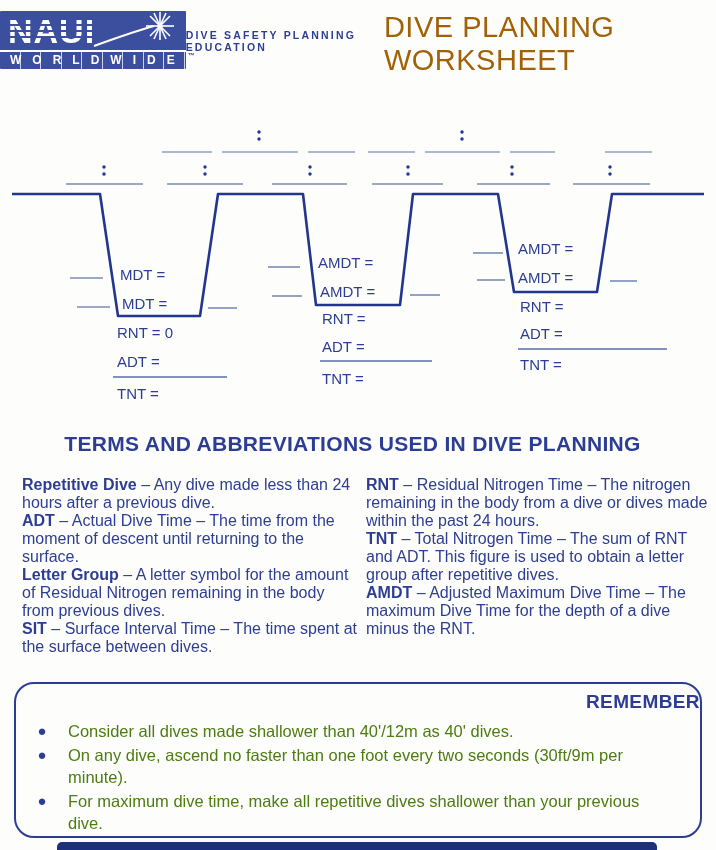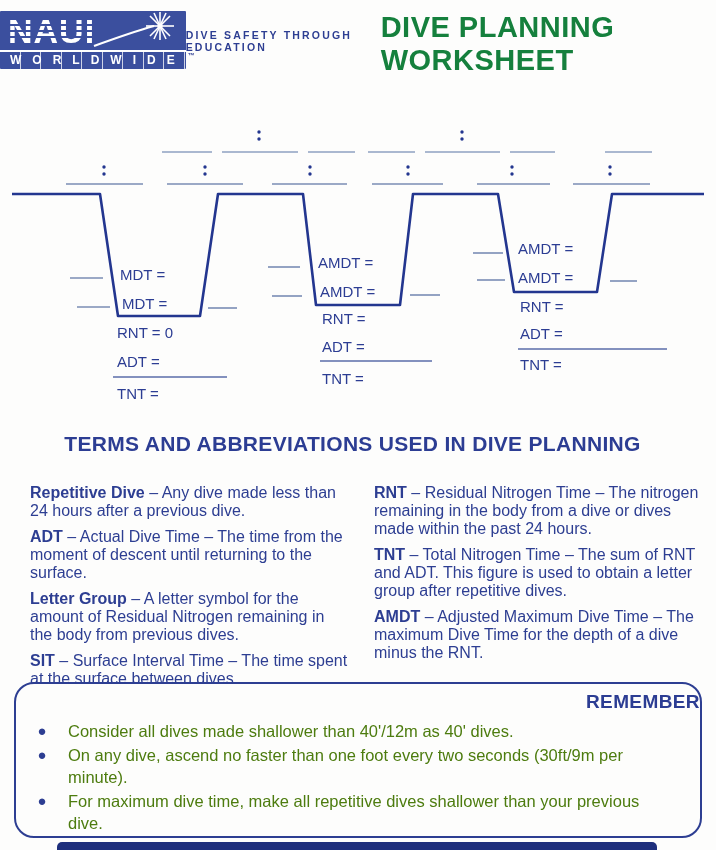--- a/index.html
+++ b/index.html
@@ -26,35 +26,35 @@
     position:relative;height:17px;border-top:2px solid #ffffff;
     color:#ffffff;font-size:12px;font-weight:bold;text-align:center;
     letter-spacing:11px;line-height:16px;padding-left:10px;
     background:repeating-linear-gradient(90deg, transparent 0 19.5px, rgba(255,255,255,.75) 19.5px 20.5px);
   }
   .tm{position:absolute;right:-9px;top:-4px;color:#2d3e92;font-size:7px;letter-spacing:0;}
   .tagline{
     margin-top:3px;color:#2d3e92;font-weight:bold;font-size:10.5px;letter-spacing:2.2px;
   }
   .page-title{
-    margin-top:9px;color:#15803d;font-weight:bold;font-size:29px;letter-spacing:.5px;
+    margin-top:9px;color:#a16207;font-weight:normal;font-size:29px;letter-spacing:.5px;
   }
   
   .diagram{position:absolute;left:0;top:118px;width:716px;height:302px;}
   .diagram svg{position:absolute;left:0;top:0;}
   .dive-label{position:absolute;font-size:15px;color:#2c3d93;white-space:nowrap;}
   
   .terms-heading{
     position:absolute;top:432px;left:0;width:705px;text-align:center;
     font-size:21px;font-weight:bold;color:#2c3d93;letter-spacing:.3px;
   }
   .col{position:absolute;top:476px;font-size:16px;line-height:18px;color:#2d3e92;}
   .col-left{left:22px;width:336px;}
   .col-right{left:366px;width:350px;}
-  .col p{margin:8px;}
+  .col p{margin:0;}
   .term{font-weight:bold;}
   
   .remember-box{
     position:absolute;left:14px;top:682px;width:684px;height:152px;
     border:2px solid #2d3e92;border-radius:20px;background:#fdfdfc;
   }
   .remember-heading{margin-top:7px;text-align:right;font-size:19px;font-weight:bold;color:#2c3d93;letter-spacing:.4px;}
   .bullets{margin-top:6px;}
   .bullet-row{display:flex;align-items:flex-start;padding:1px 30px 1px 0;}
   .bullet-dot{flex:0 0 52px;text-align:center;font-size:15px;line-height:22px;color:#2d3e92;}
@@ -92,21 +92,21 @@
             <line x1="68" y1="15" x2="74" y2="2"></line>
           </g>
           <circle cx="68" cy="15" r="2.6" fill="#ffffff"></circle>
         </svg>
       </div>
       <div class="logo-band">
         <span>WORLDWIDE</span>
         <span class="tm">™</span>
       </div>
     </div>
-    <div class="tagline">DIVE SAFETY THROUGH EDUCATION</div>
+    <div class="tagline">DIVE SAFETY PLANNING EDUCATION</div>
     <div class="page-title">DIVE PLANNING WORKSHEET</div>
   </div>
 
   <div class="diagram">
     <svg width="716" height="302" viewBox="0 0 716 302">
 
       <polyline points="12,76 100,76 118,198 200,198 218,76 303,76 316,187 400,187 413,76 498,76 514,174 597,174 612,76 704,76" fill="none" stroke="#23368f" stroke-width="2.6" stroke-linejoin="round"></polyline>
 
       <g stroke="#8ea0c2" stroke-width="1.6">
         <line x1="162" y1="34" x2="212" y2="34"></line>

